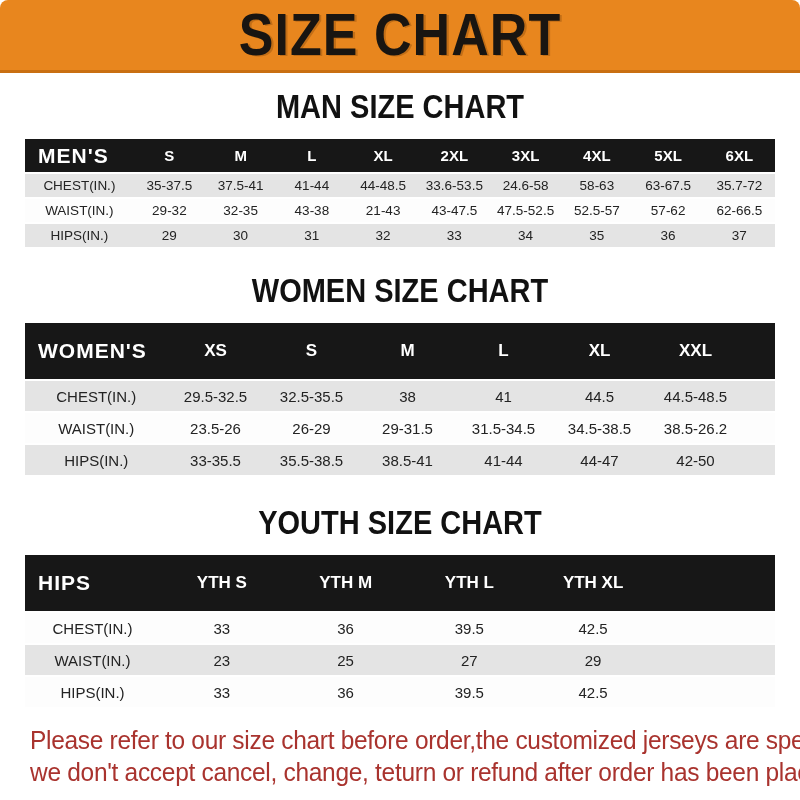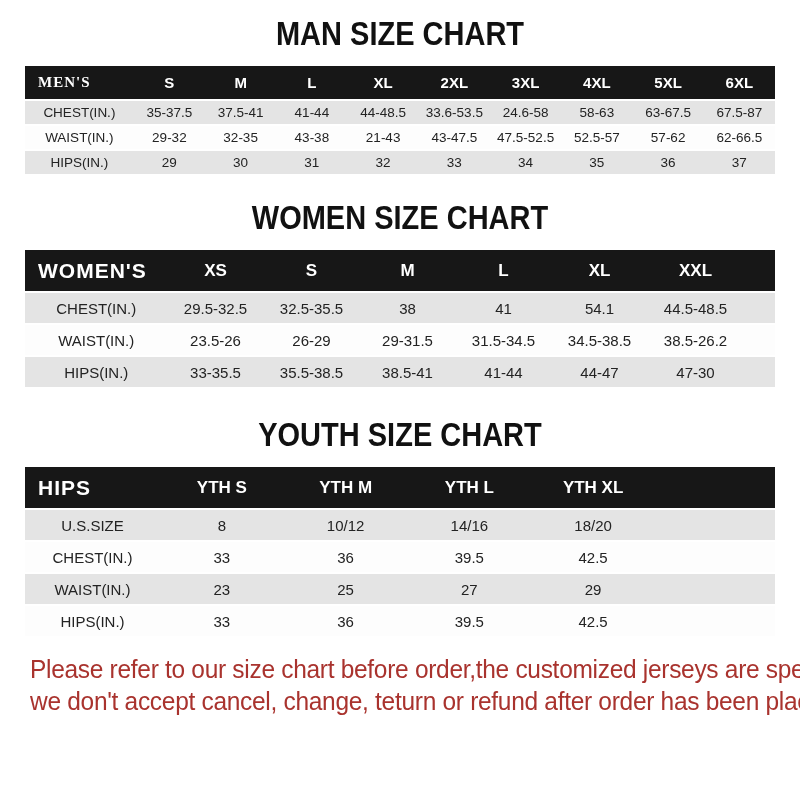--- a/index.html
+++ b/index.html
@@ -48,42 +48,45 @@
   thead th.label-cell{
     text-align:left;padding-left:13px;font-weight:800;letter-spacing:1px;
   }
   tbody td{
     text-align:center;color:#232323;white-space:nowrap;overflow:hidden;
   }
   tbody tr.gray td{background:var(--row-gray);}
   tbody tr.white td{background:#FDFDFD;}
   
   .sec-0 thead th{height:33px;font-size:15px;}
-  .sec-0 thead th.label-cell{font-size:15px;font-family:Liberation Serif, serif;}
+  .sec-0 thead th.label-cell{font-size:21px;}
   .sec-0 tbody td{height:23px;font-size:13.5px;}
   
-  .sec-1 thead th,.sec-2 thead th{height:41px;font-size:17px;}
+  .sec-1 thead th,.sec-2 thead th{height:56px;font-size:17px;}
   .sec-1 thead th.label-cell,.sec-2 thead th.label-cell{font-size:21px;}
   .sec-1 tbody td,.sec-2 tbody td{height:30px;font-size:15px;}
   
   .sec-0 col.c-label{width:14.5%;} .sec-0 col.c-size{width:9.5%;}
   .sec-1 col.c-label{width:19%;}  .sec-1 col.c-size{width:12.8%;} .sec-1 col.c-pad{width:4.2%;}
   .sec-2 col.c-label{width:18%;}  .sec-2 col.c-size{width:16.5%;} .sec-2 col.c-pad{width:16%;}
   .footer-notice{
     margin:16px 0 0 30px;color:var(--footer-red);
     font-size:24.5px;line-height:1.22;font-weight:400;
     letter-spacing:-0.3px;transform:scaleY(1.05);transform-origin:left top;
   }
   .footer-notice p{margin:0;white-space:nowrap;}
 </style>
 </head>
 <body>
 
 <div class="page">
 
+  <header class="banner">
+    <h1 class="banner-title">SIZE CHART</h1>
+  </header>
 
   <div id="sections">
       <section class="chart-section sec-0">
         <h2 class="section-heading">MAN SIZE CHART</h2>
         <table class="size-table">
           <colgroup>
             <col class="c-label">
             <col class="c-size">
             <col class="c-size">
             <col class="c-size">
@@ -112,21 +115,21 @@
             <tr class="gray">
               <td>CHEST(IN.)</td>
               <td>35-37.5</td>
               <td>37.5-41</td>
               <td>41-44</td>
               <td>44-48.5</td>
               <td>33.6-53.5</td>
               <td>24.6-58</td>
               <td>58-63</td>
               <td>63-67.5</td>
-              <td>67.5-87</td>
+              <td>35.7-72</td>
             </tr>
             <tr class="white">
               <td>WAIST(IN.)</td>
               <td>29-32</td>
               <td>32-35</td>
               <td>43-38</td>
               <td>21-43</td>
               <td>43-47.5</td>
               <td>47.5-52.5</td>
               <td>52.5-57</td>
@@ -173,42 +176,42 @@
               <th></th>
             </tr>
           </thead>
           <tbody>
             <tr class="gray">
               <td>CHEST(IN.)</td>
               <td>29.5-32.5</td>
               <td>32.5-35.5</td>
               <td>38</td>
               <td>41</td>
-              <td>54.1</td>
+              <td>44.5</td>
               <td>44.5-48.5</td>
               <td></td>
             </tr>
             <tr class="white">
               <td>WAIST(IN.)</td>
               <td>23.5-26</td>
               <td>26-29</td>
               <td>29-31.5</td>
               <td>31.5-34.5</td>
               <td>34.5-38.5</td>
               <td>38.5-26.2</td>
               <td></td>
             </tr>
             <tr class="gray">
               <td>HIPS(IN.)</td>
               <td>33-35.5</td>
               <td>35.5-38.5</td>
               <td>38.5-41</td>
               <td>41-44</td>
               <td>44-47</td>
-              <td>47-30</td>
+              <td>42-50</td>
               <td></td>
             </tr>
           </tbody>
         </table>
       </section>
       <section class="chart-section sec-2">
         <h2 class="section-heading">YOUTH SIZE CHART</h2>
         <table class="size-table">
           <colgroup>
             <col class="c-label">
@@ -222,28 +225,20 @@
             <tr>
               <th class="label-cell">HIPS</th>
               <th>YTH S</th>
               <th>YTH M</th>
               <th>YTH L</th>
               <th>YTH XL</th>
               <th></th>
             </tr>
           </thead>
           <tbody>
-            <tr class="gray">
-              <td>U.S.SIZE</td>
-              <td>8</td>
-              <td>10/12</td>
-              <td>14/16</td>
-              <td>18/20</td>
-              <td></td>
-            </tr>
             <tr class="white">
               <td>CHEST(IN.)</td>
               <td>33</td>
               <td>36</td>
               <td>39.5</td>
               <td>42.5</td>
               <td></td>
             </tr>
             <tr class="gray">
               <td>WAIST(IN.)</td>

